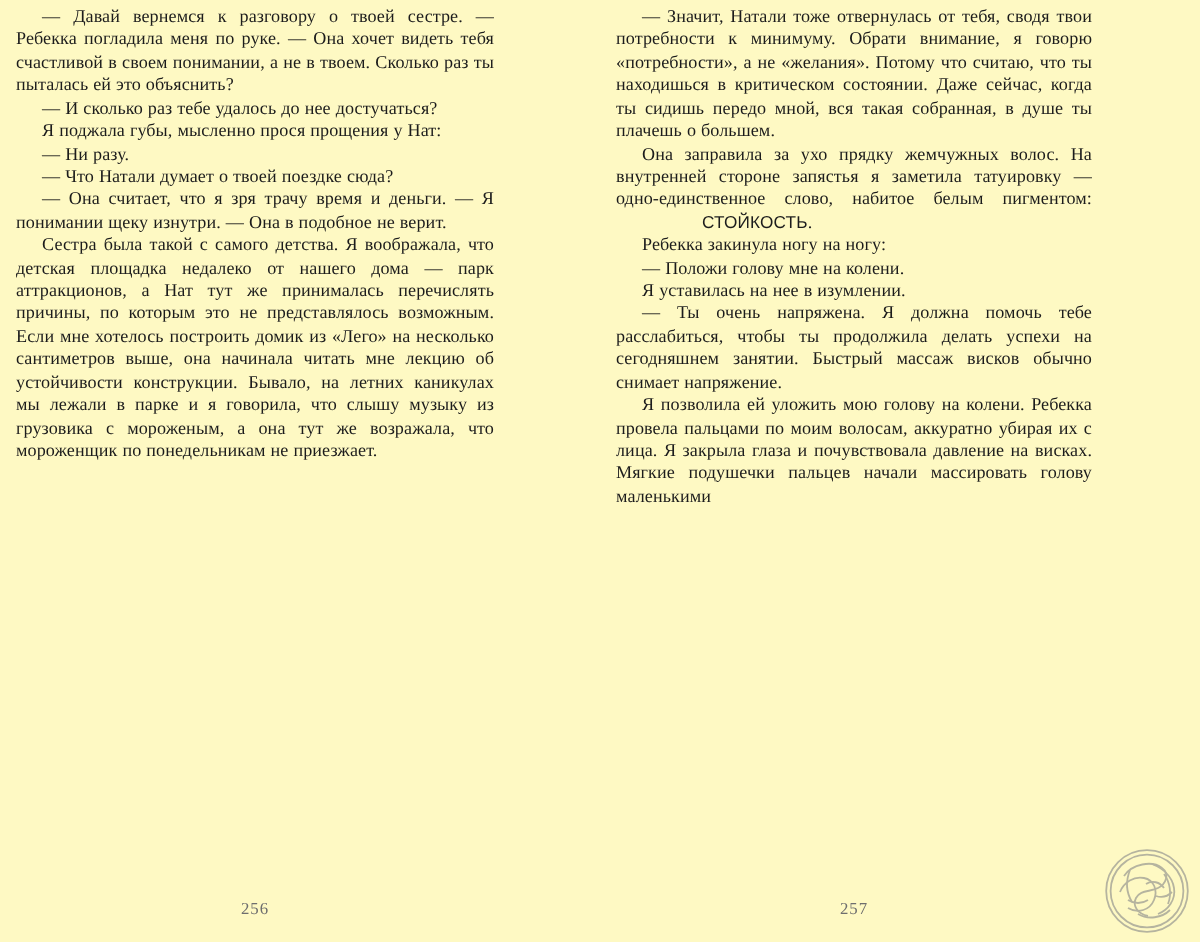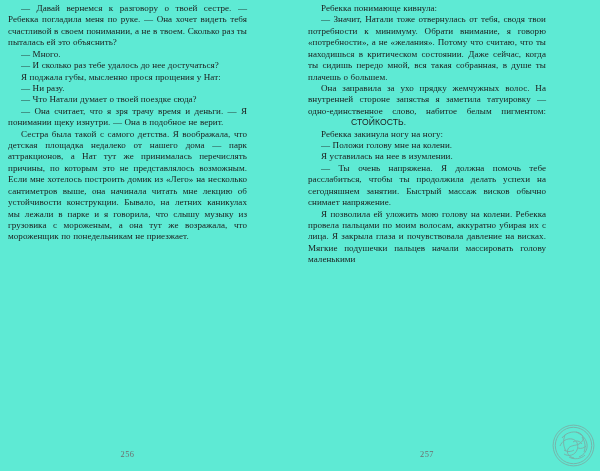--- a/index.html
+++ b/index.html
@@ -11,21 +11,21 @@
     width: 600px;
     height: 471px;
     overflow: hidden;
     font-family: "Liberation Serif", "DejaVu Serif", serif;
     color: #1c1c1c;
   }
   .spread {
     position: relative;
     width: 600px;
     height: 471px;
-    background: #5eead4;
+    background: #fef9c3;
     display: flex;
   }
   .page {
     position: relative;
     width: 300px;
     height: 471px;
     box-sizing: border-box;
   }
   .page-left  { padding: 3px 53px 0 8px; }
   .page-right { padding: 3px 54px 0 8px; }
@@ -79,34 +79,32 @@
   .ornament svg { display: block; }
 </style>
 </head>
 <body>
 
 <div class="spread">
 
   <div class="page page-left">
     <div class="textblock">
       <p>— Давай вернемся к разговору о твоей сестре. — Ребекка погладила меня по руке. — Она хочет видеть тебя счастливой в своем понимании, а не в твоем. Сколько раз ты пыталась ей это объяснить?</p>
-      <p>— Много.</p>
       <p>— И сколько раз тебе удалось до нее достучаться?</p>
       <p>Я поджала губы, мысленно прося прощения у Нат:</p>
       <p>— Ни разу.</p>
       <p>— Что Натали думает о твоей поездке сюда?</p>
       <p>— Она считает, что я зря трачу время и деньги. — Я понимании щеку изнутри. — Она в подобное не верит.</p>
       <p>Сестра была такой с самого детства. Я воображала, что детская площадка недалеко от нашего дома — парк аттракционов, а Нат тут же принималась перечислять причины, по которым это не представлялось возможным. Если мне хотелось построить домик из «Лего» на несколько сантиметров выше, она начинала читать мне лекцию об устойчивости конструкции. Бывало, на летних каникулах мы лежали в парке и я говорила, что слышу музыку из грузовика с мороженым, а она тут же возражала, что мороженщик по понедельникам не приезжает.</p>
     </div>
     <div class="folio">256</div>
   </div>
 
   <div class="page page-right">
     <div class="textblock">
-      <p>Ребекка понимающе кивнула:</p>
       <p>— Значит, Натали тоже отвернулась от тебя, сводя твои потребности к минимуму. Обрати внимание, я говорю «потребности», а не «желания». Потому что считаю, что ты находишься в критическом состоянии. Даже сейчас, когда ты сидишь передо мной, вся такая собранная, в душе ты плачешь о большем.</p>
       <p><span>Она заправила за ухо прядку жемчужных волос. На внутренней стороне запястья я заметила татуировку — одно-единственное слово, набитое белым пигментом: </span><span class="caps-sans">СТОЙКОСТЬ</span><span>.</span></p>
       <p>Ребекка закинула ногу на ногу:</p>
       <p>— Положи голову мне на колени.</p>
       <p>Я уставилась на нее в изумлении.</p>
       <p>— Ты очень напряжена. Я должна помочь тебе расслабиться, чтобы ты продолжила делать успехи на сегодняшнем занятии. Быстрый массаж висков обычно снимает напряжение.</p>
       <p>Я позволила ей уложить мою голову на колени. Ребекка провела пальцами по моим волосам, аккуратно убирая их с лица. Я закрыла глаза и почувствовала давление на висках. Мягкие подушечки пальцев начали массировать голову маленькими</p>
     </div>
     <div class="folio">257</div>
 

